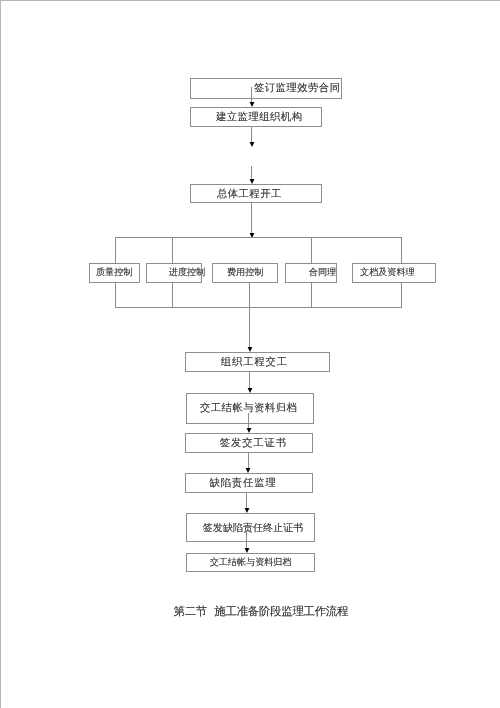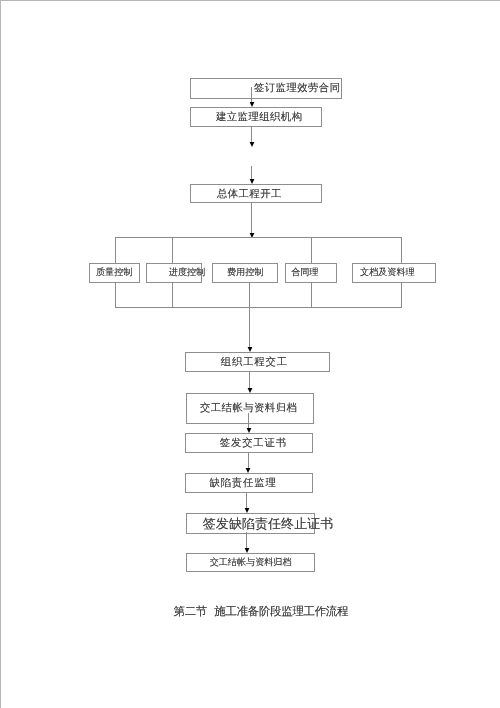--- a/index.html
+++ b/index.html
@@ -78,21 +78,21 @@
 
   <div class="node n-branch" style="left:88.8px;top:263.2px;width:51.7px;height:19.6px;padding-left:6.2px;font-family:Liberation Mono, monospace;">
       <span class="lbl">质量控制</span>
     </div>
   <div class="node n-branch" style="left:145.8px;top:263.2px;width:55.8px;height:19.6px;padding-left:22px;">
       <span class="lbl">进度控制</span>
     </div>
   <div class="node n-branch" style="left:212.2px;top:263.2px;width:65.4px;height:19.6px;padding-left:13.8px;">
       <span class="lbl">费用控制</span>
     </div>
-  <div class="node n-branch" style="left:284.9px;top:263.2px;width:52.2px;height:19.6px;padding-left:5.3px;">
+  <div class="node n-branch" style="left:284.9px;top:263.2px;width:52.2px;height:19.6px;padding-left:5.3px;justify-content:flex-end;">
       <span class="lbl">合同理</span>
     </div>
   <div class="node n-branch" style="left:352px;top:263.2px;width:84.2px;height:19.6px;padding-left:7.1px;">
       <span class="lbl">文档及资料理</span>
     </div>
 
   <div class="vline" style="left:114.7px;top:282.0px;height:25.6px;"></div>
   <div class="vline" style="left:172.3px;top:282.0px;height:25.6px;"></div>
   <div class="vline" style="left:249.4px;top:282.0px;height:25.8px;"></div>
   <div class="vline" style="left:310.7px;top:282.0px;height:25.6px;"></div>
@@ -140,21 +140,21 @@
   <div class="node n-bot" style="left:185.3px;top:472.9px;width:127.4px;height:20px;padding-left:23.1px;letter-spacing:0.85px;">
       <span class="lbl">缺陷责任监理</span>
     </div>
   <div class="vline" style="left:246.4px;top:493.4px;height:15.8px;"></div>
   <div class="arrow" style="left:242.9px;top:508.0px;">
       <svg width="8" height="6" viewBox="0 0 8 6">
         <polygon points="1.6,0 6.4,0 4,5.0" fill="#000000"></polygon>
       </svg>
     </div>
 
-  <div class="node n-bot n-small" style="left:186.3px;top:513.1px;width:128.3px;height:21px;padding-left:15.5px;font-size:13px;letter-spacing:0.05px;">
+  <div class="node n-bot n-small" style="left:186.3px;top:513.1px;width:128.3px;height:29px;padding-left:15.5px;font-size:10px;letter-spacing:0.05px;">
       <span class="lbl">签发缺陷责任终止证书</span>
     </div>
   <div class="vline" style="left:246.2px;top:532.0px;height:17.4px;"></div>
   <div class="arrow" style="left:242.7px;top:548.2px;">
       <svg width="8" height="6" viewBox="0 0 8 6">
         <polygon points="1.6,0 6.4,0 4,5.0" fill="#000000"></polygon>
       </svg>
     </div>
 
   <div class="node n-bot n-small" style="left:186.3px;top:552.5px;width:128.3px;height:19.2px;padding-left:22.4px;font-size:9.2px;letter-spacing:-0.1px;">

